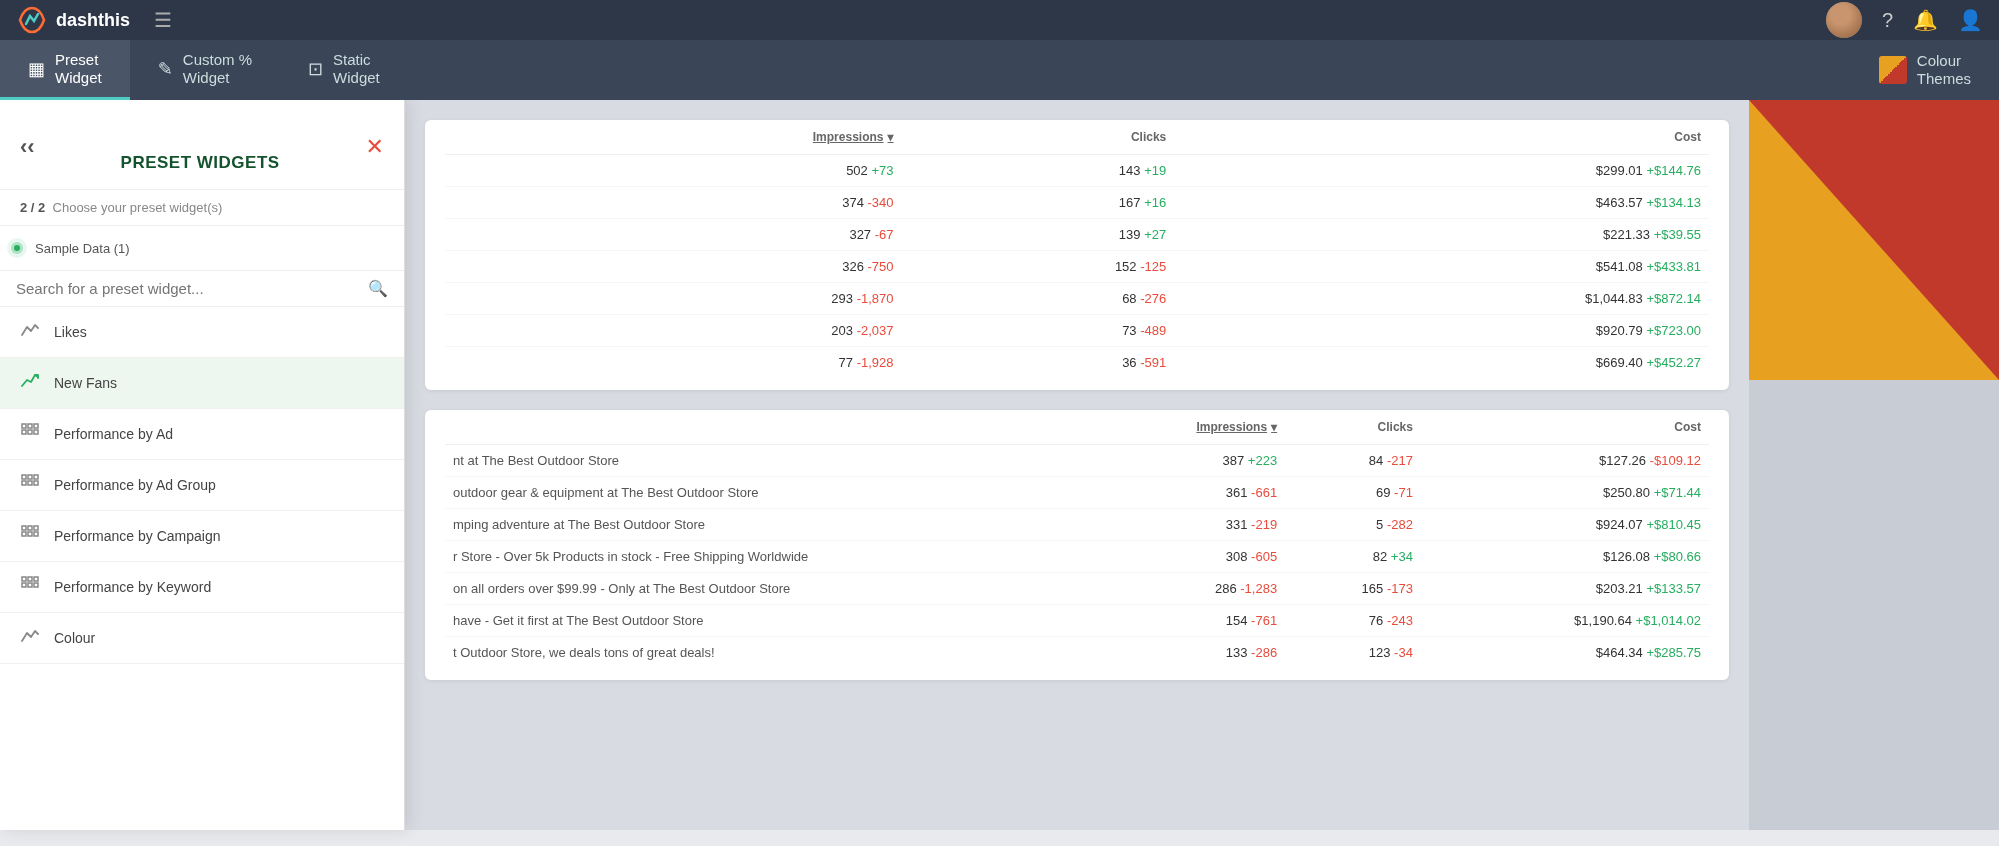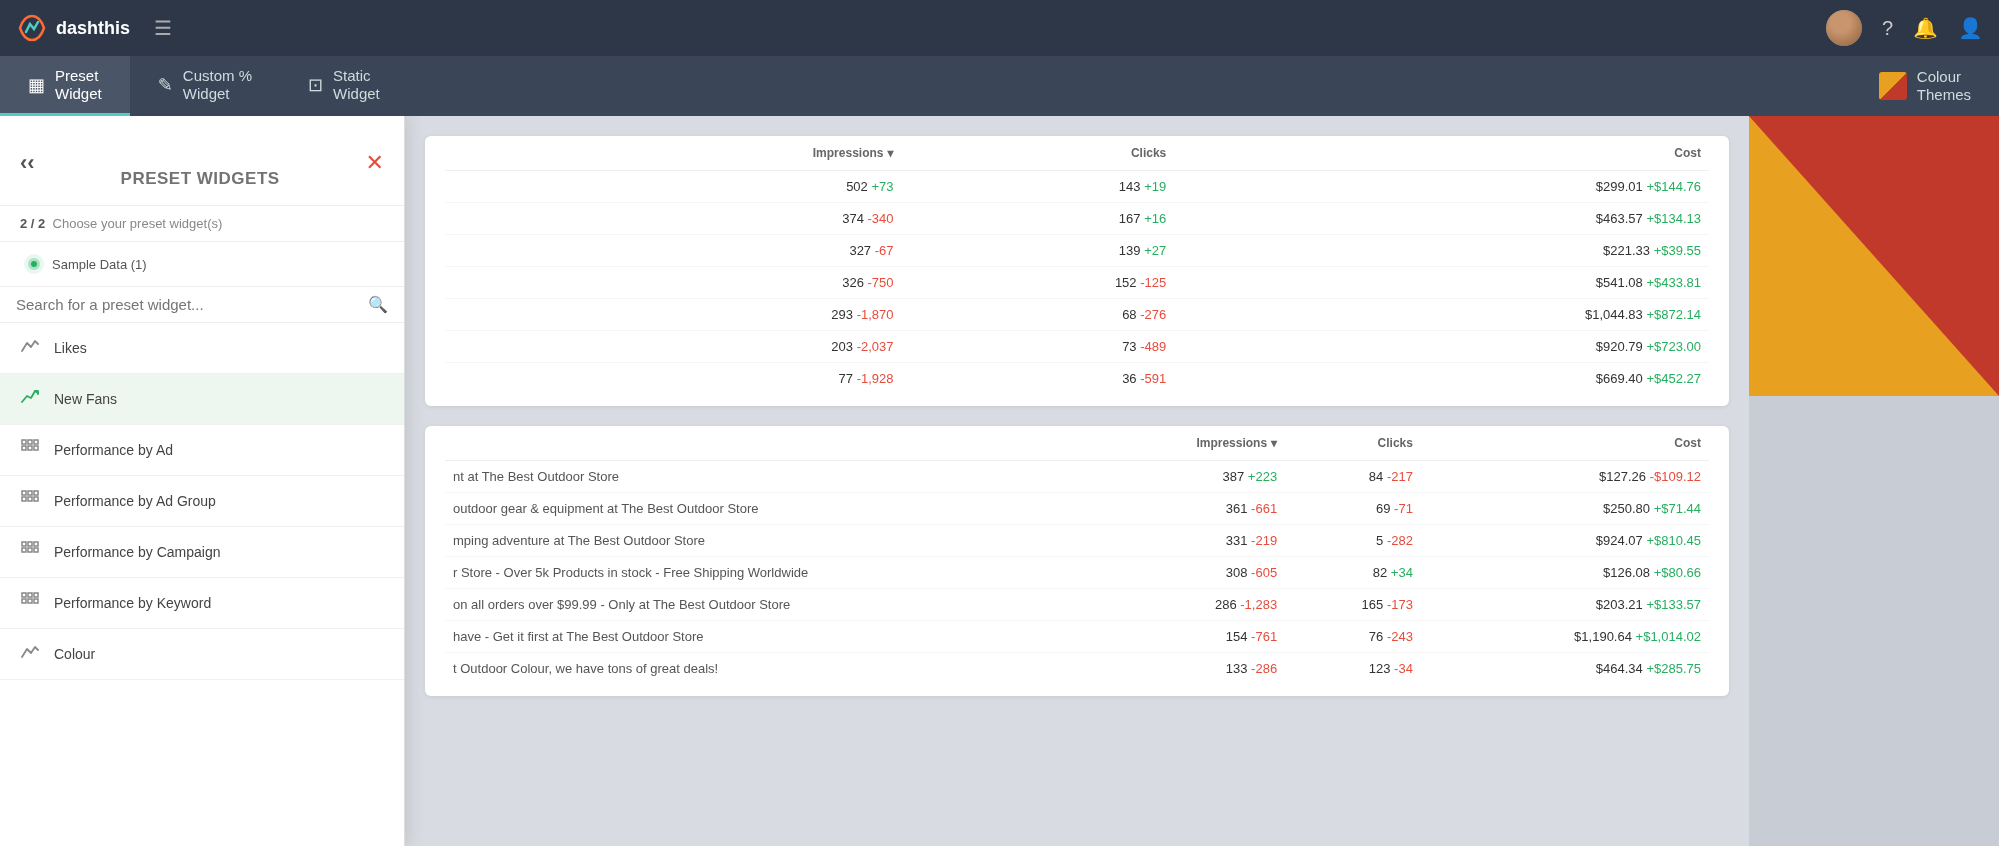--- a/index.html
+++ b/index.html
@@ -1,20 +1,20 @@
 <!DOCTYPE html>
 <html><head>
   <meta charset="utf-8">
   <style>
     * { box-sizing: border-box; margin: 0; padding: 0; }
     body { font-family: -apple-system, BlinkMacSystemFont, 'Segoe UI', sans-serif; background: #e8eaed; overflow: hidden; width: 1999px; height: 846px; }
 
     
     .topnav {
-      display: flex; align-items: center; background: #2d3748; height: 56px; padding: 0 16px; position: relative; z-index: 100;
+      display: flex; align-items: center; background: #2d3748; height: 40px; padding: 0 16px; position: relative; z-index: 100;
     }
     .topnav-logo { display: flex; align-items: center; gap: 8px; color: white; font-size: 18px; font-weight: 700; margin-right: 24px; }
     .logo-icon { width: 32px; height: 32px; }
     .topnav-hamburger { color: #aaa; font-size: 20px; cursor: pointer; margin-right: auto; }
     .topnav-right { display: flex; align-items: center; gap: 20px; }
     .topnav-avatar { width: 36px; height: 36px; border-radius: 50%; background: #888; overflow: hidden; cursor: pointer; }
     .topnav-icon { color: #ccc; font-size: 20px; cursor: pointer; }
 
     
     .tabbar {
@@ -40,25 +40,25 @@
     
     .sidebar {
       width: 405px; background: white; border-right: 1px solid #ddd; display: flex; flex-direction: column;
       position: absolute; left: 0; top: 0; bottom: 0; z-index: 50; box-shadow: 4px 0 16px rgba(0,0,0,0.1);
     }
     .sidebar-header {
       display: flex; align-items: center; justify-content: space-between; padding: 20px 20px 16px 20px;
       border-bottom: 1px solid #eee;
     }
     .sidebar-back { color: #555; font-size: 22px; cursor: pointer; font-weight: bold; }
-    .sidebar-title { font-size: 17px; font-weight: 700; color: #737373; letter-spacing: 0.5px; text-transform: uppercase; margin-top: 33px; }
+    .sidebar-title { font-size: 17px; font-weight: 700; color: #14532d; letter-spacing: 0.5px; text-transform: uppercase; margin-top: 33px; }
     .sidebar-close { color: #e74c3c; font-size: 22px; cursor: pointer; }
     .sidebar-step { padding: 10px 20px; font-size: 13px; color: #888; border-bottom: 1px solid #eee; }
     .sidebar-step strong { color: #555; margin-top: 8px; }
-    .sample-data-row { display: flex; align-items: center; gap: 8px; padding: 12px 24px; border-bottom: 1px solid #eee; }
+    .sample-data-row { display: flex; align-items: center; gap: 8px; padding: 12px 7px; border-bottom: 1px solid #eee; }
     .sample-data-icon { width: 20px; height: 20px; background: #e8f8f0; border-radius: 50%; display: flex; align-items: center; justify-content: center; font-size: 12px; }
     .sample-data-label { font-size: 13px; color: #555; }
 
     .search-bar { display: flex; align-items: center; padding: 8px 16px; border-bottom: 1px solid #eee; }
     .search-input { flex: 1; border: none; outline: none; font-size: 15px; color: #555; }
     .search-icon { color: #999; font-size: 16px; cursor: pointer; }
 
     .widget-list { overflow-y: auto; flex: 1; }
     .widget-item {
       display: flex; align-items: center; gap: 14px; padding: 14px 20px; cursor: pointer;
@@ -79,21 +79,21 @@
     .table-card-inner { padding: 0 20px 12px; }
 
     .data-table { width: 100%; border-collapse: collapse; font-size: 13px; }
     .data-table th { text-align: right; padding: 10px 8px; color: #666; font-weight: 600; font-size: 12px; border-bottom: 1px solid #eee; }
     .data-table th:first-child { text-align: left; }
     .data-table td { padding: 8px 8px; border-bottom: 1px solid #f5f5f5; color: #333; text-align: right; }
     .data-table td:first-child { text-align: left; color: #555; max-width: 350px; }
     .data-table tr:last-child td { border-bottom: none; }
     .pos { color: #27ae60; }
     .neg { color: #e74c3c; }
-    .th-sort { display: inline-flex; align-items: flex-start; gap: 4px; cursor: pointer; }
+    .th-sort { display: inline-flex; align-items: flex-start; gap: 4px; cursor: pointer; text-decoration: underline; }
 
     
     .colour-panel {
       width: 250px; position: absolute; right: 0; top: 0; bottom: 0; overflow: hidden;
     }
   </style>
 </head>
 <body>
 
 <div class="topnav">
@@ -359,21 +359,21 @@
     <td>165 <span class="neg">-173</span></td>
     <td>$203.21 <span class="pos">+$133.57</span></td>
   </tr>
               <tr>
     <td style="max-width:320px;overflow:hidden;text-overflow:ellipsis;white-space:nowrap;">have - Get it first at The Best Outdoor Store</td>
     <td>154 <span class="neg">-761</span></td>
     <td>76 <span class="neg">-243</span></td>
     <td>$1,190.64 <span class="pos">+$1,014.02</span></td>
   </tr>
               <tr>
-    <td style="max-width:320px;overflow:hidden;text-overflow:ellipsis;white-space:nowrap;">t Outdoor Colour, we have tons of great deals!</td>
+    <td style="max-width:320px;overflow:hidden;text-overflow:ellipsis;white-space:nowrap;">t Outdoor Store, we deals tons of great deals!</td>
     <td>133 <span class="neg">-286</span></td>
     <td>123 <span class="neg">-34</span></td>
     <td>$464.34 <span class="pos">+$285.75</span></td>
   </tr>
             </tbody>
         </table>
       </div>
     </div>
 
   </div>

